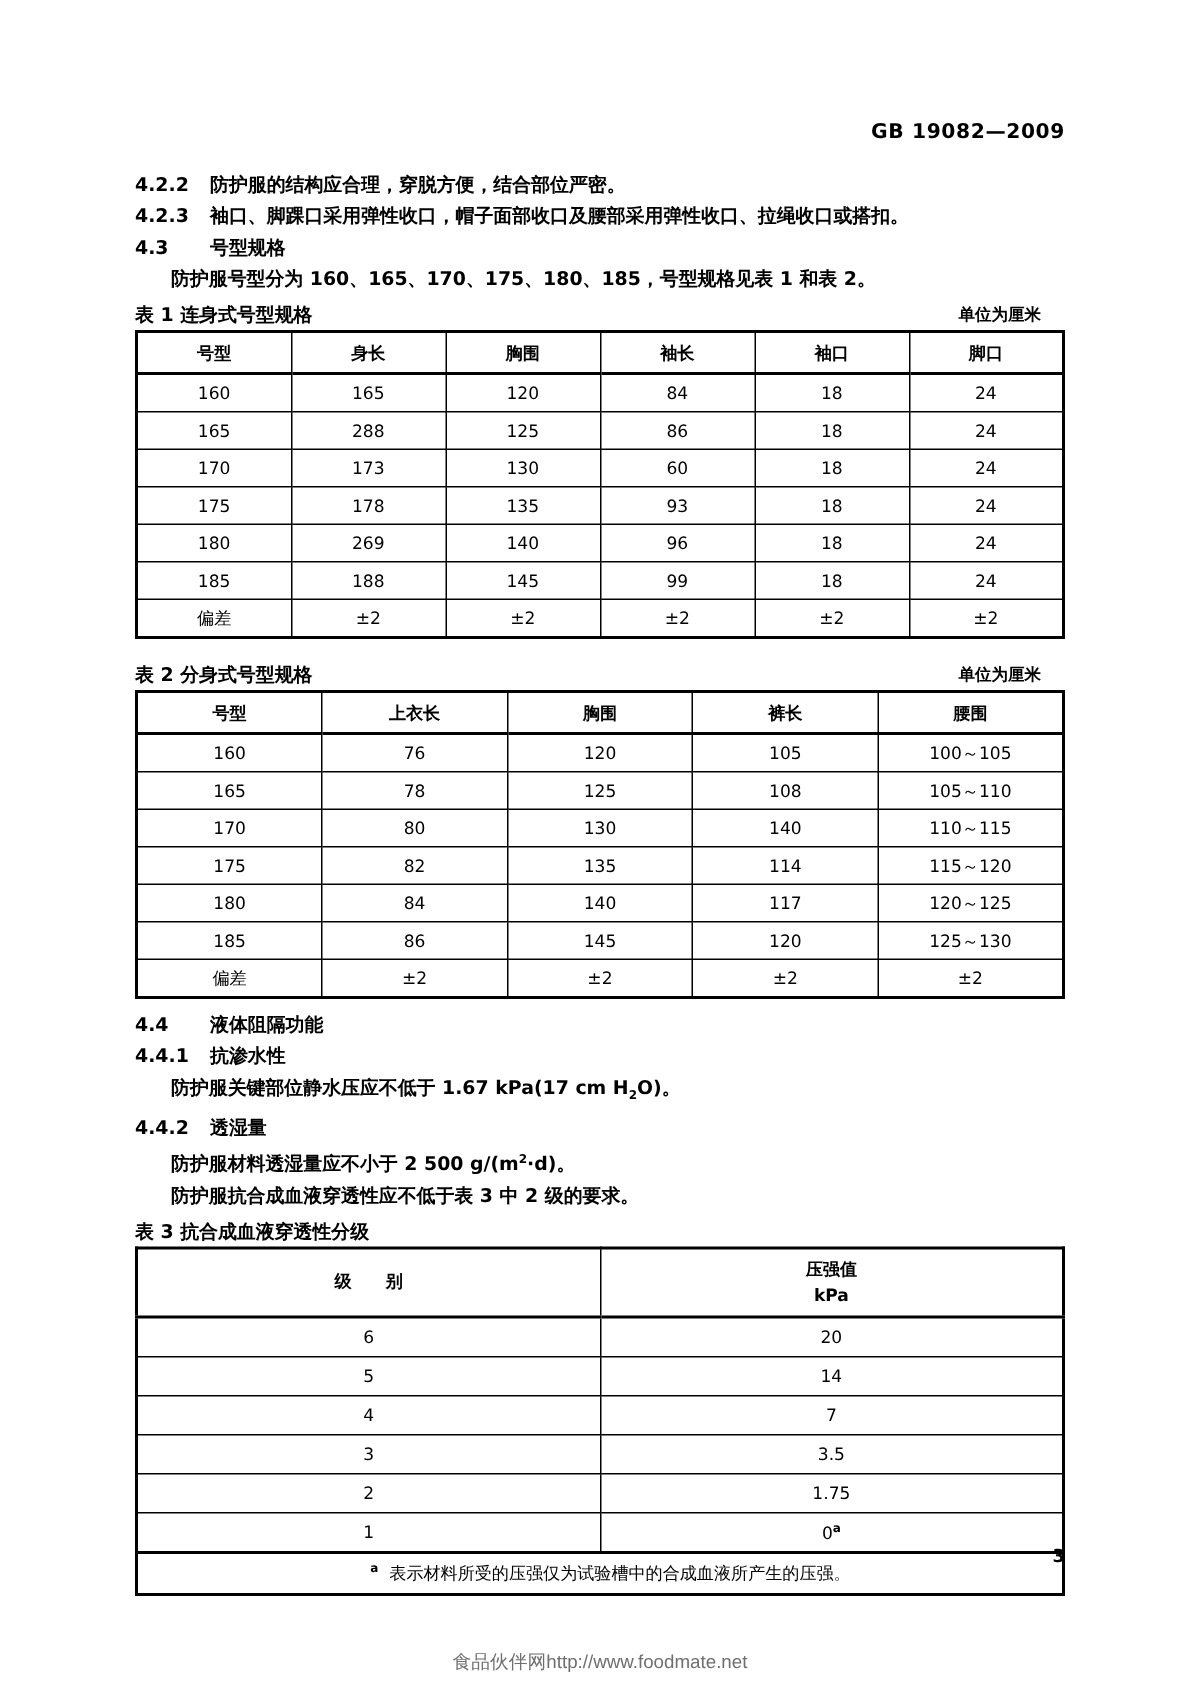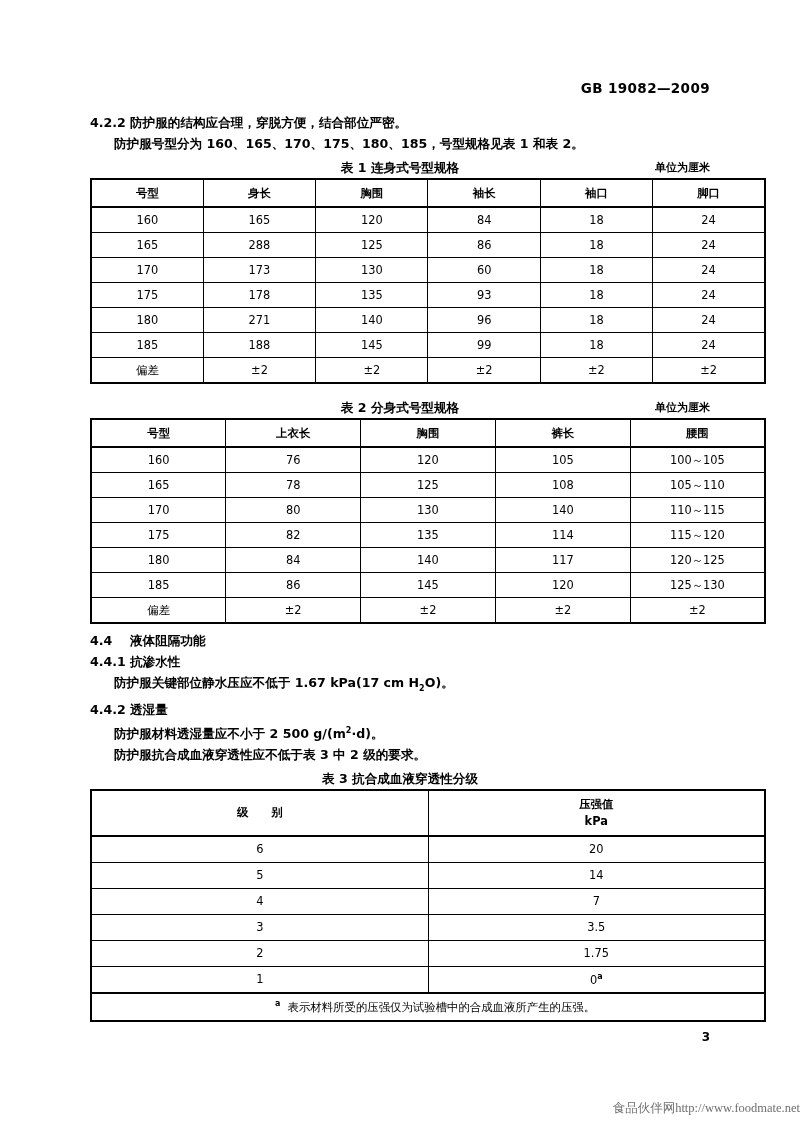--- a/index.html
+++ b/index.html
@@ -44,51 +44,51 @@
     font-weight: bold;
     line-height: 21px;
     white-space: nowrap;
     margin: 0;
     padding: 0;
   }
   .clause .num {
     display: inline-block;
     min-width: 40px;
   }
-  .clause .ttl { margin-left: 0; }
+  .clause .ttl { margin-left: 10px; }
   .body-text {
     font-family: "DejaVu Sans", "Liberation Sans", sans-serif;
     font-size: 12.6px;
     line-height: 21px;
     font-weight: bold;
     text-indent: 24px;
     margin: 0;
     white-space: nowrap;
   }
   
   .table-block { margin-top: 4px; }
   .tbl-caption {
     font-family: "DejaVu Sans", "Liberation Sans", sans-serif;
     font-size: 12.6px;
     font-weight: bold;
-    text-align: center;
+    text-align: left;
     line-height: 20px;
     position: relative;
   }
   .tbl-unit {
     position: absolute;
-    right: 0;
+    right: 16px;
     top: 0;
     font-family: "DejaVu Sans", "Liberation Sans", sans-serif;
     font-size: 11px;
     font-weight: bold;
   }
   table.gb {
     border-collapse: collapse;
-    width: 676px;
+    width: 620px;
     table-layout: fixed;
     font-family: "DejaVu Sans", "Liberation Sans", sans-serif;
     font-size: 11.4px;
   }
   table.gb td, table.gb th {
     border: 1px solid #000;
     text-align: center;
     padding: 0;
     height: 24px;
     font-weight: normal;
@@ -126,42 +126,48 @@
     top: 1030px;
     font-family: "DejaVu Sans", "Liberation Sans", sans-serif;
     font-size: 12px;
     font-weight: bold;
   }
   .watermark {
     position: absolute;
     left: 0;
     top: 1100px;
     width: 800px;
-    text-align: right;
-    font-family: Liberation Serif, serif;
+    text-align: center;
+    font-family: Liberation Sans, sans-serif;
     font-size: 12.5px;
     color: #6f6f6f;
   }
   .spacer-6 { height: 6px; }
   .spacer-10 { height: 10px; }
 </style>
 </head>
 <body>
 
 <div class="page">
 
   <div class="doc-header">GB 19082—2009</div>
 
   <div class="content">
 
     <p class="clause">
       <span class="num">4.2.2</span><span class="ttl">防护服的结构应合理，穿脱方便，结合部位严密。</span>
     </p>
 
-
+    <p class="clause">
+      <span class="num">4.2.3</span><span class="ttl">袖口、脚踝口采用弹性收口，帽子面部收口及腰部采用弹性收口、拉绳收口或搭扣。</span>
+    </p>
+
+    <p class="clause">
+      <span class="num">4.3</span><span class="ttl">号型规格</span>
+    </p>
     <p class="body-text">防护服号型分为 160、165、170、175、180、185，号型规格见表 1 和表 2。</p>
 
     <div class="table-block">
       <div class="tbl-caption">
         <span>表 1   连身式号型规格</span>
         <span class="tbl-unit">单位为厘米</span>
       </div>
       <table class="gb t1">
         <thead>
           <tr>
@@ -201,21 +207,21 @@
           <tr>
             <td>175</td>
             <td>178</td>
             <td>135</td>
             <td>93</td>
             <td>18</td>
             <td>24</td>
           </tr>
           <tr>
             <td>180</td>
-            <td>271</td>
+            <td>269</td>
             <td>140</td>
             <td>96</td>
             <td>18</td>
             <td>24</td>
           </tr>
           <tr>
             <td>185</td>
             <td>188</td>
             <td>145</td>
             <td>99</td>

